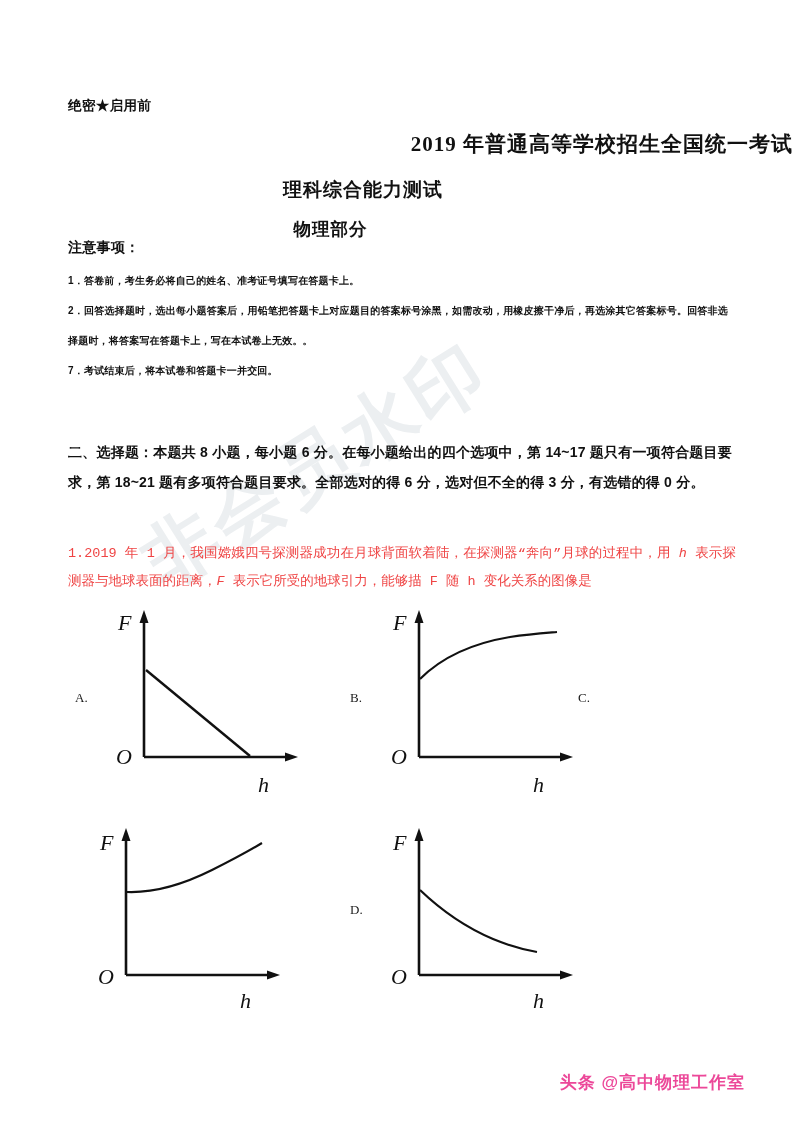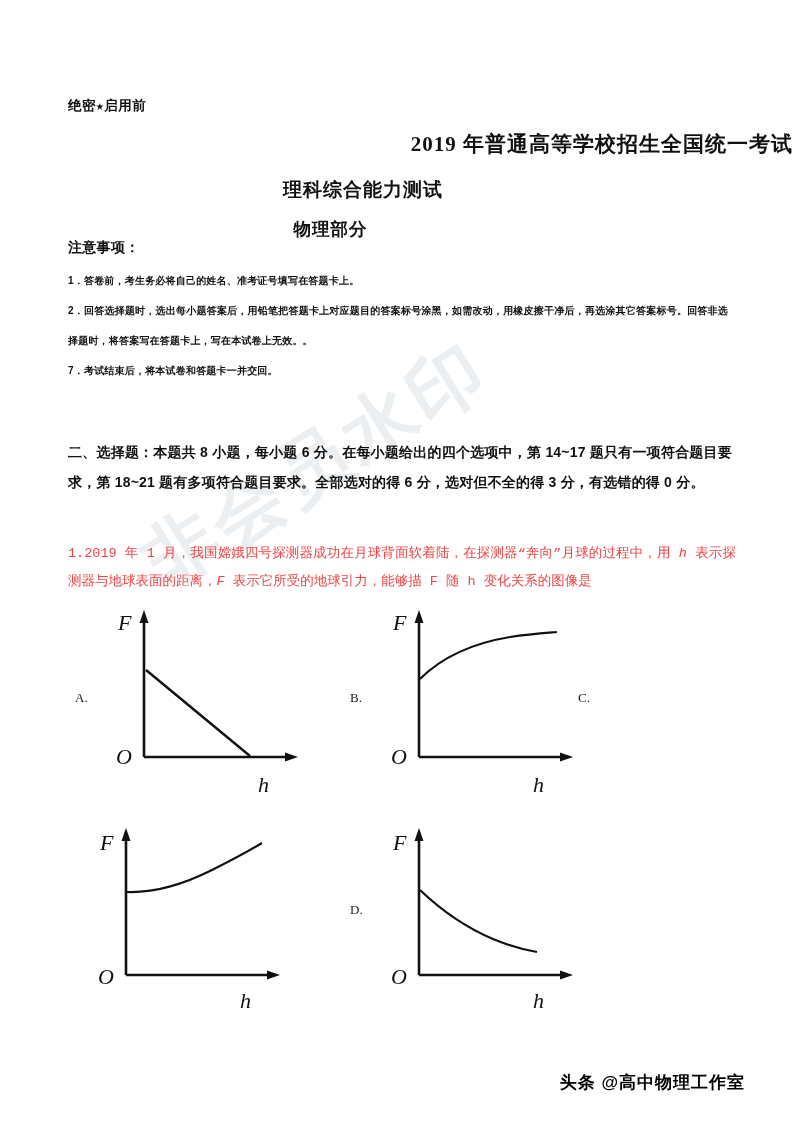--- a/index.html
+++ b/index.html
@@ -40,21 +40,21 @@
     white-space: nowrap;
     transform: rotate(-32deg);
     transform-origin: left center;
   }
 
   
   .secret-line {
     position: absolute;
     left: 68px;
     top: 97px;
-    font-family: Liberation Mono, monospace;
+    font-family: Liberation Serif, serif;
     font-size: 13.5px;
     font-weight: 700;
     color: #111;
     letter-spacing: 0.4px;
     z-index: 3;
   }
   .title-main {
     position: absolute;
     left: 0;
     top: 130px;
@@ -176,21 +176,21 @@
   }
 
   
   .footer {
     position: absolute;
     right: 48px;
     bottom: 28px;
     font-family: "Liberation Sans", "DejaVu Sans", sans-serif;
     font-size: 17px;
     font-weight: 700;
-    color: #000000;
+    color: #ec4899;
     letter-spacing: 1px;
     z-index: 3;
   }
 </style>
 </head>
 <body>
 
 <div class="page">
 
   <div class="watermark">

